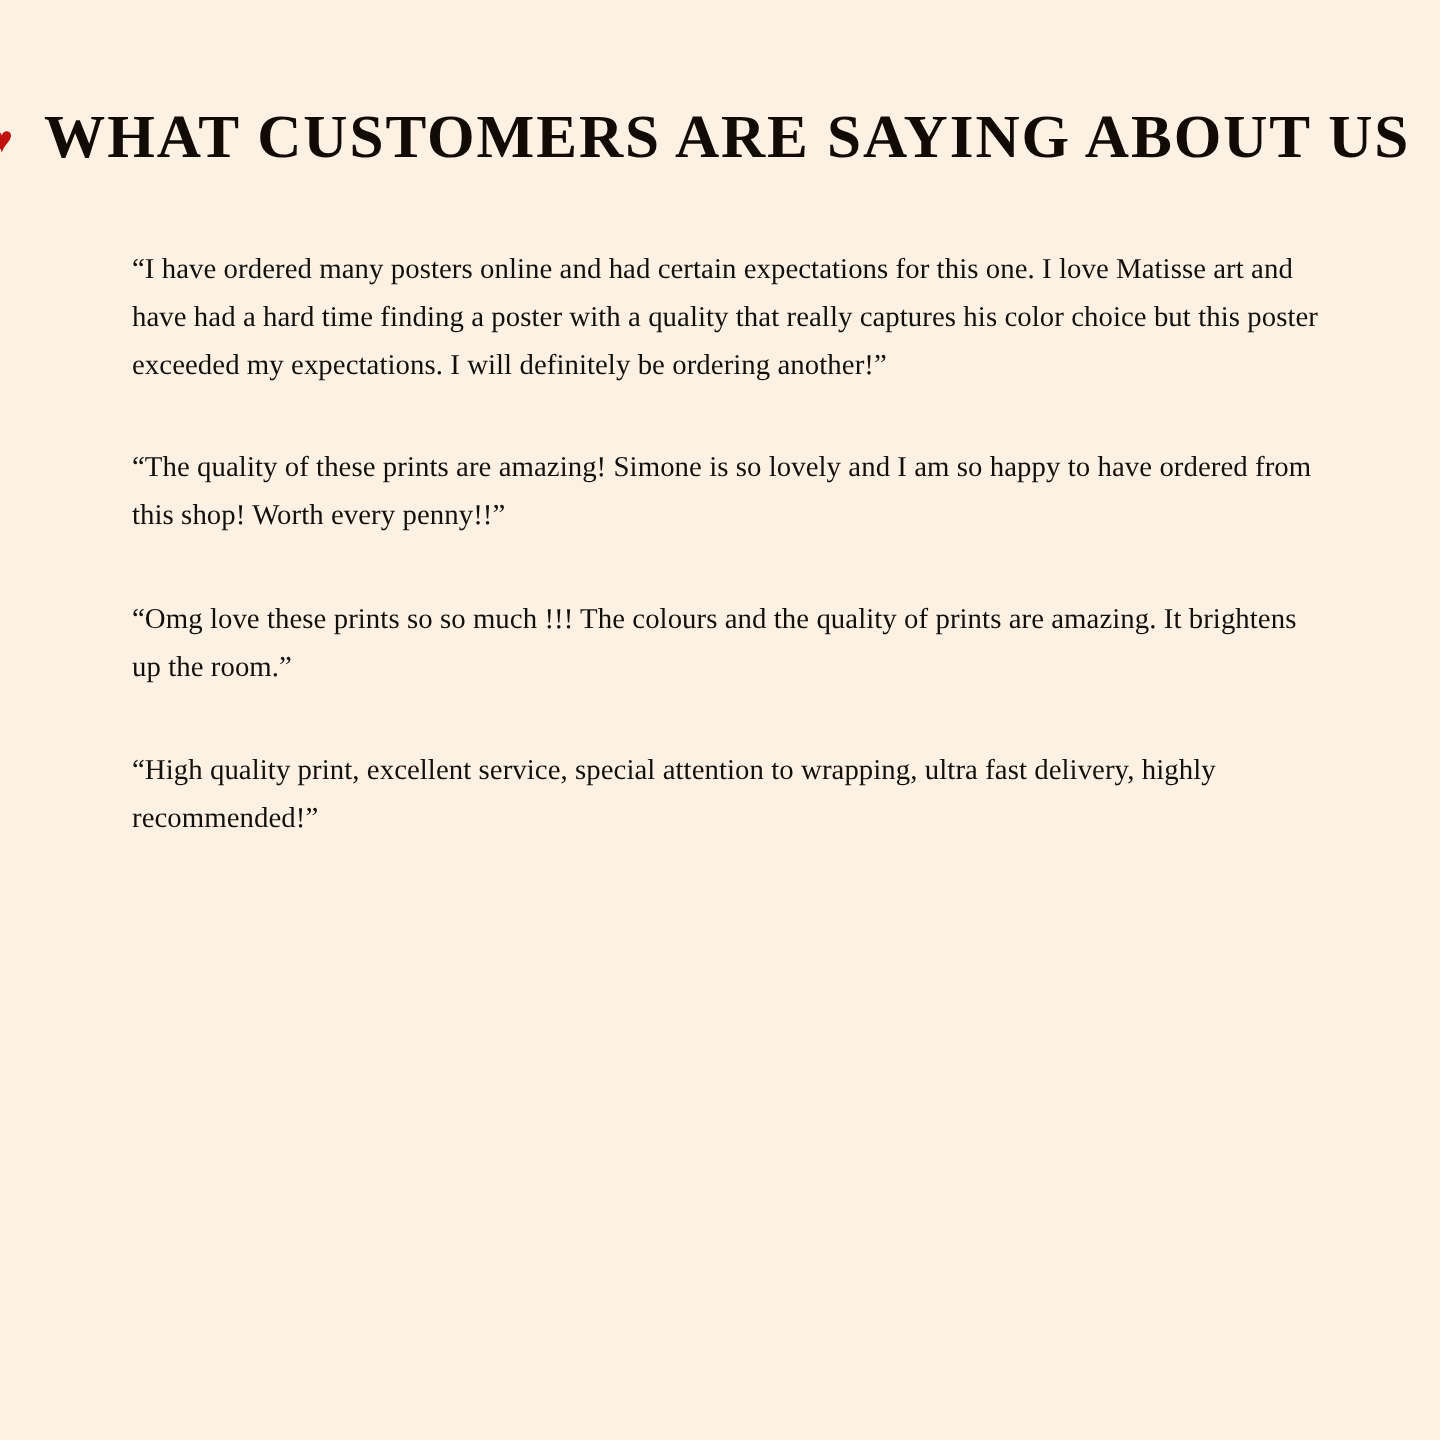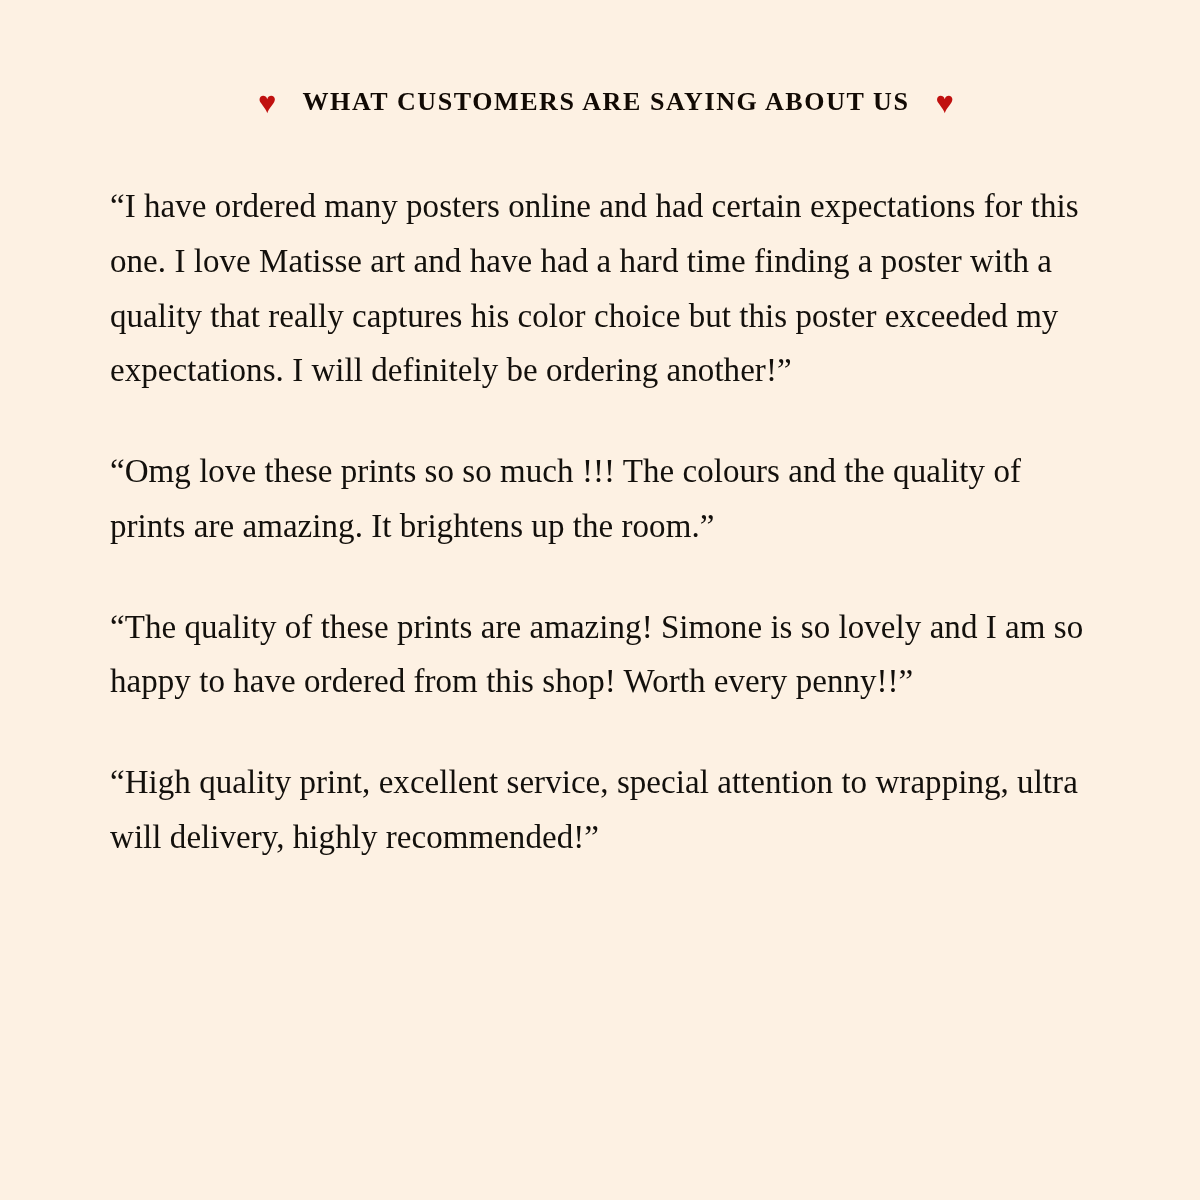--- a/index.html
+++ b/index.html
@@ -24,41 +24,41 @@
   .heading {
     display: flex;
     align-items: center;
     justify-content: center;
     gap: 26px;
     margin: 0 0 62px 0;
     padding: 0;
   }
   .heading-text {
     font-family: "Liberation Serif", serif;
-    font-size: 26px;
+    font-size: 51px;
     font-weight: 700;
     letter-spacing: 1.6px;
     text-transform: uppercase;
     color: #120a04;
     white-space: nowrap;
   }
   .heart {
     font-size: 31px;
     line-height: 1;
     color: #C0110F;
     position: relative;
     top: 1px;
   }
   .reviews {
     margin: 0;
     padding: 0;
   }
   .review {
     font-family: "Liberation Serif", serif;
-    font-size: 33px;
+    font-size: 24px;
     line-height: 1.66;
     color: #13100c;
     margin: 0 0 46px 0;
     letter-spacing: 0.05px;
     max-width: 1000px;
   }
   .review:last-child {
     margin-bottom: 0;
   }
 </style>
@@ -68,18 +68,18 @@
 <div class="page">
 
   <div class="heading">
     <span class="heart">♥</span>
     <span class="heading-text">WHAT CUSTOMERS ARE SAYING ABOUT US</span>
     <span class="heart">♥</span>
   </div>
 
   <div class="reviews">
     <p class="review">“I have ordered many posters online and had certain expectations for this one. I love Matisse art and have had a hard time finding a poster with a quality that really captures his color choice but this poster exceeded my expectations. I will definitely be ordering another!”</p>
+    <p class="review">“The quality of these prints are amazing! Simone is so lovely and I am so happy to have ordered from this shop! Worth every penny!!”</p>
     <p class="review">“Omg love these prints so so much !!! The colours and the quality of prints are amazing. It brightens up the room.”</p>
-    <p class="review">“The quality of these prints are amazing! Simone is so lovely and I am so happy to have ordered from this shop! Worth every penny!!”</p>
-    <p class="review">“High quality print, excellent service, special attention to wrapping, ultra will delivery, highly recommended!”</p>
+    <p class="review">“High quality print, excellent service, special attention to wrapping, ultra fast delivery, highly recommended!”</p>
   </div>
 
 </div>
 
 </body></html>

